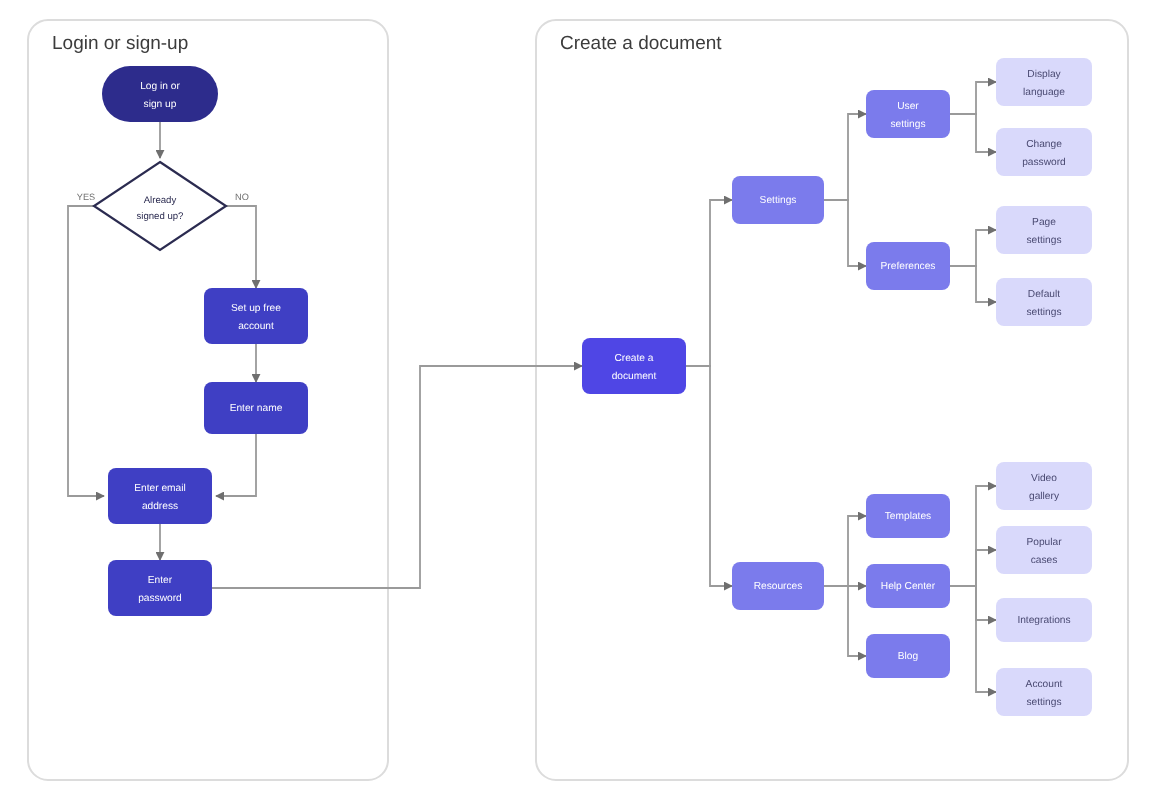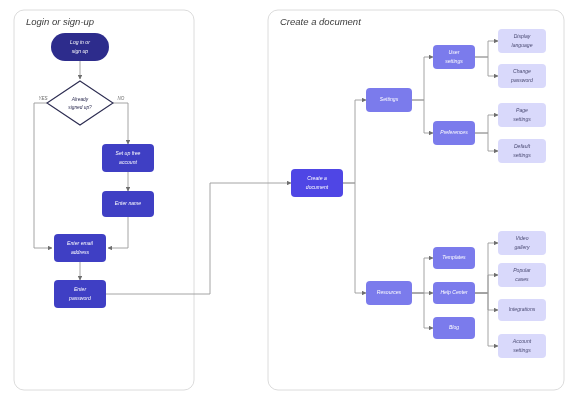--- a/index.html
+++ b/index.html
@@ -10,21 +10,20 @@
   body {
     width: 576px;
     height: 400px;
     font-family: "Liberation Sans", sans-serif;
     overflow: hidden;
   }
   #diagram-root {
     position: relative;
     width: 576px;
     height: 400px;
-    font-style: italic;
   }
   svg#flow {
     display: block;
     width: 576px;
     height: 400px;
   }
   .panel-rect {
     fill: #ffffff;
     stroke: #dcdcdc;
     stroke-width: 1;

